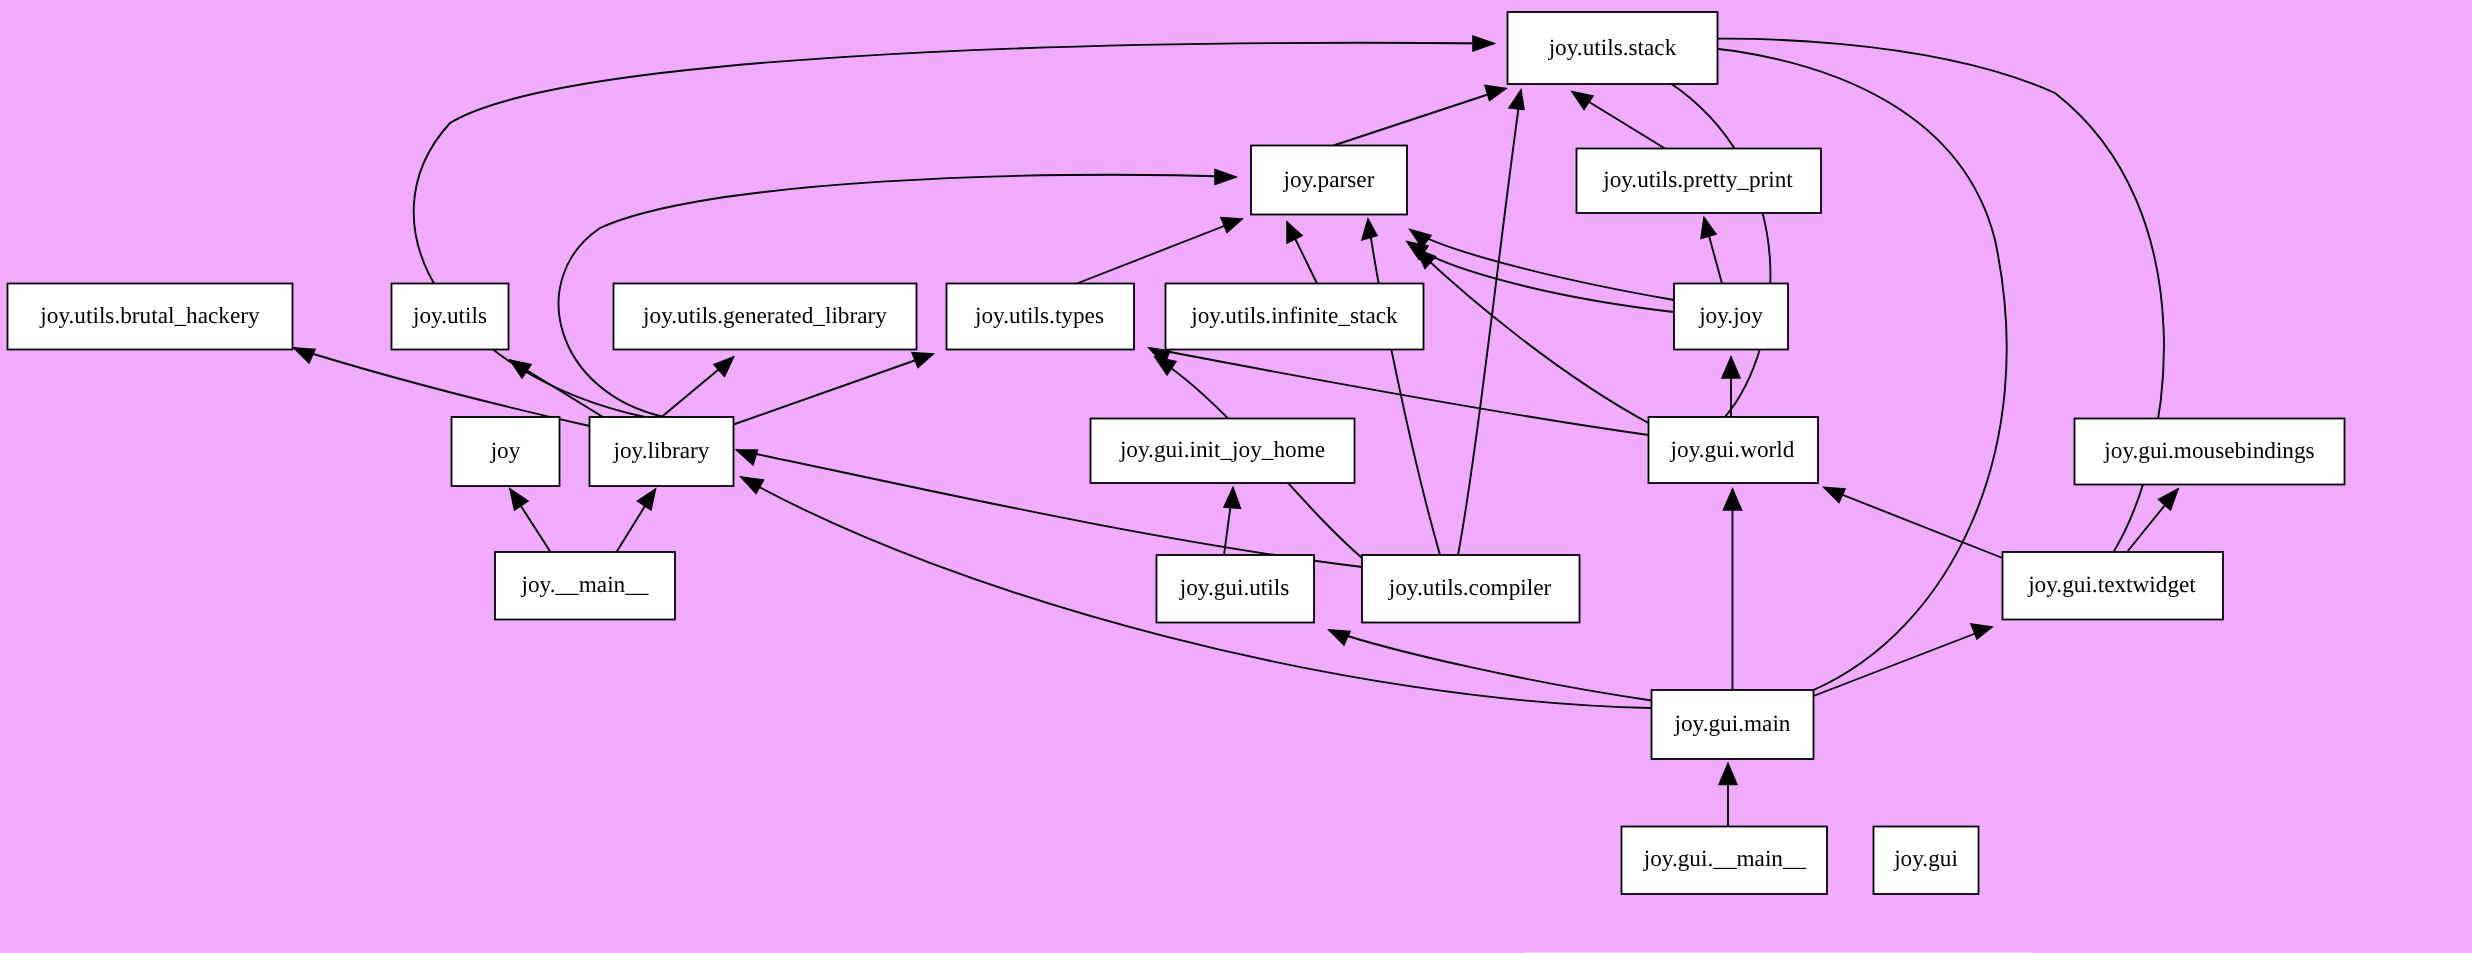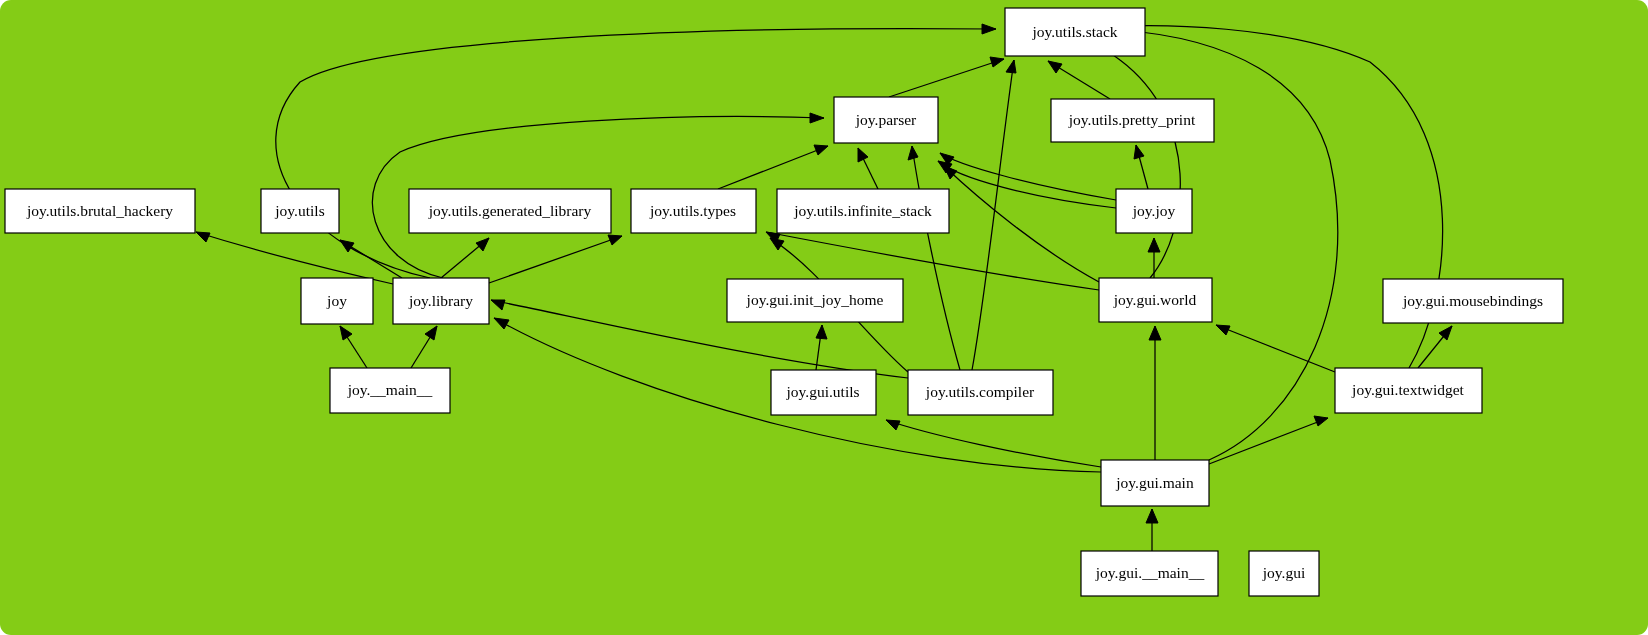--- a/index.html
+++ b/index.html
@@ -1,18 +1,18 @@
 <!DOCTYPE html>
 <html><head>
 <meta charset="utf-8">
 <style>
   html,body{margin:0;padding:0;background:#ffffff;}
   body{width:1648px;height:635px;overflow:hidden;
        font-family:"Liberation Serif","DejaVu Serif",serif;}
-  #canvas{position:relative;width:1648px;height:635px;background:#84cc16;border-radius:11px;}
+  #canvas{position:relative;width:1648px;height:635px;background:#f0abfc;}
   svg#graph{position:absolute;left:0;top:0;width:1648px;height:635px;}
   .node rect{fill:#ffffff;stroke:#000000;stroke-width:1.2;}
   .node text{font-family:"Liberation Serif","DejaVu Serif",serif;
              font-size:15.5px;fill:#000000;text-anchor:middle;dominant-baseline:middle;}
   .edge path{fill:none;stroke:#000000;stroke-width:1.25;}
   .edge polygon{fill:#000000;stroke:#000000;stroke-width:1;}
 </style>
 </head>
 <body>
 

